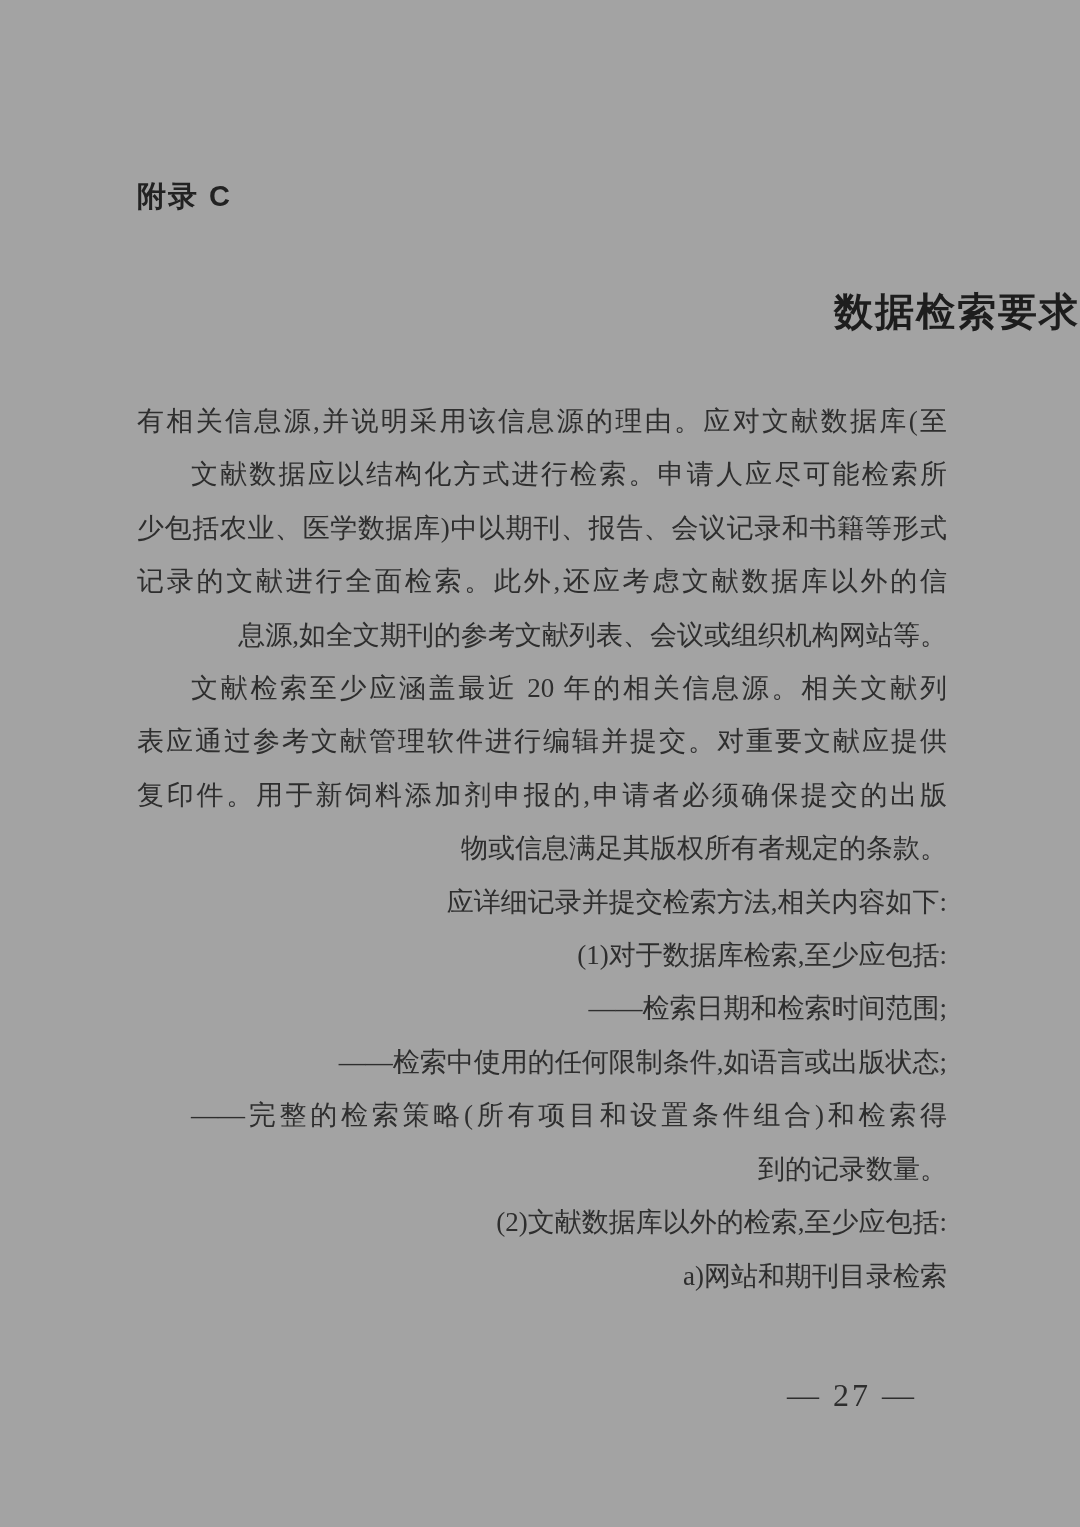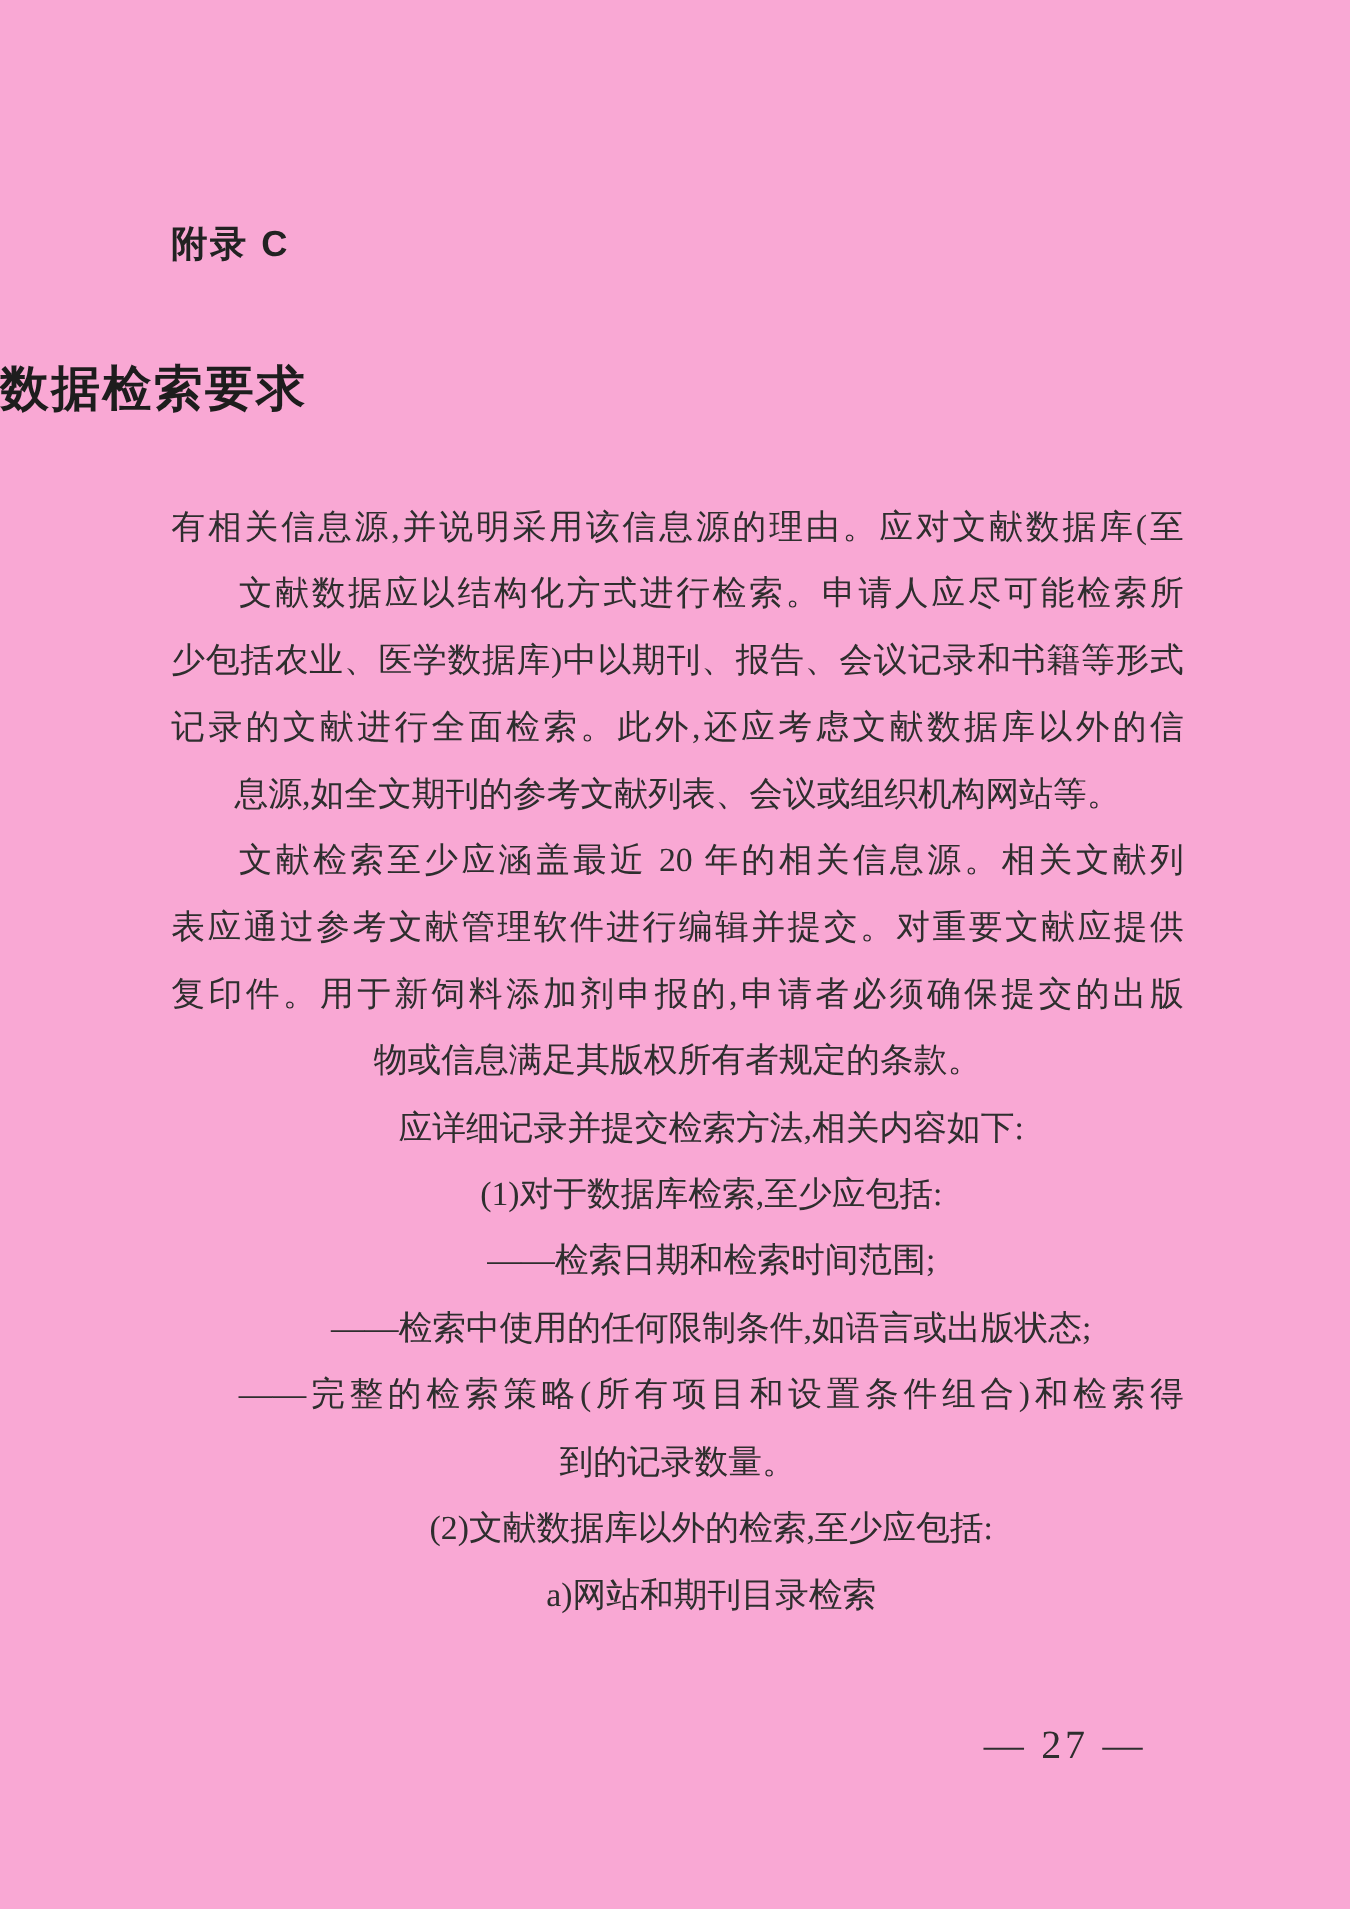--- a/index.html
+++ b/index.html
@@ -4,21 +4,21 @@
 <style>
   html, body {
     margin: 0;
     padding: 0;
     background: #ffffff;
   }
   .page {
     position: relative;
     width: 1080px;
     height: 1527px;
-    background: #f9a8d4;
+    background: #a3a3a3;
     overflow: hidden;
     font-family: "Liberation Serif", "DejaVu Serif", serif;
     color: #2d2d2d;
   }
   .appendix-label {
     position: absolute;
     left: 137px;
     top: 179px;
     font-family: "Liberation Sans", "DejaVu Sans", sans-serif;
     font-weight: 700;
@@ -26,39 +26,39 @@
     line-height: 34px;
     letter-spacing: 2px;
     color: #222222;
     white-space: pre;
   }
   .doc-title {
     position: absolute;
     left: 0;
     top: 288px;
     width: 100%;
-    text-align: left;
+    text-align: right;
     font-weight: 700;
     font-size: 39px;
     line-height: 48px;
     letter-spacing: 2px;
     color: #1d1d1d;
   }
   .body-text {
     position: absolute;
     left: 137px;
     top: 395px;
     width: 810px;
     font-size: 27px;
     line-height: 53.4px;
     color: #2e2e2e;
   }
   .ln {
     width: 100%;
-    text-align: center;
+    text-align: right;
   }
   .ln.indent {
     padding-left: 54px;
     width: 756px;
   }
   .ln.stretch {
     text-align: justify;
     text-align-last: justify;
     text-justify: inter-character;
   }

